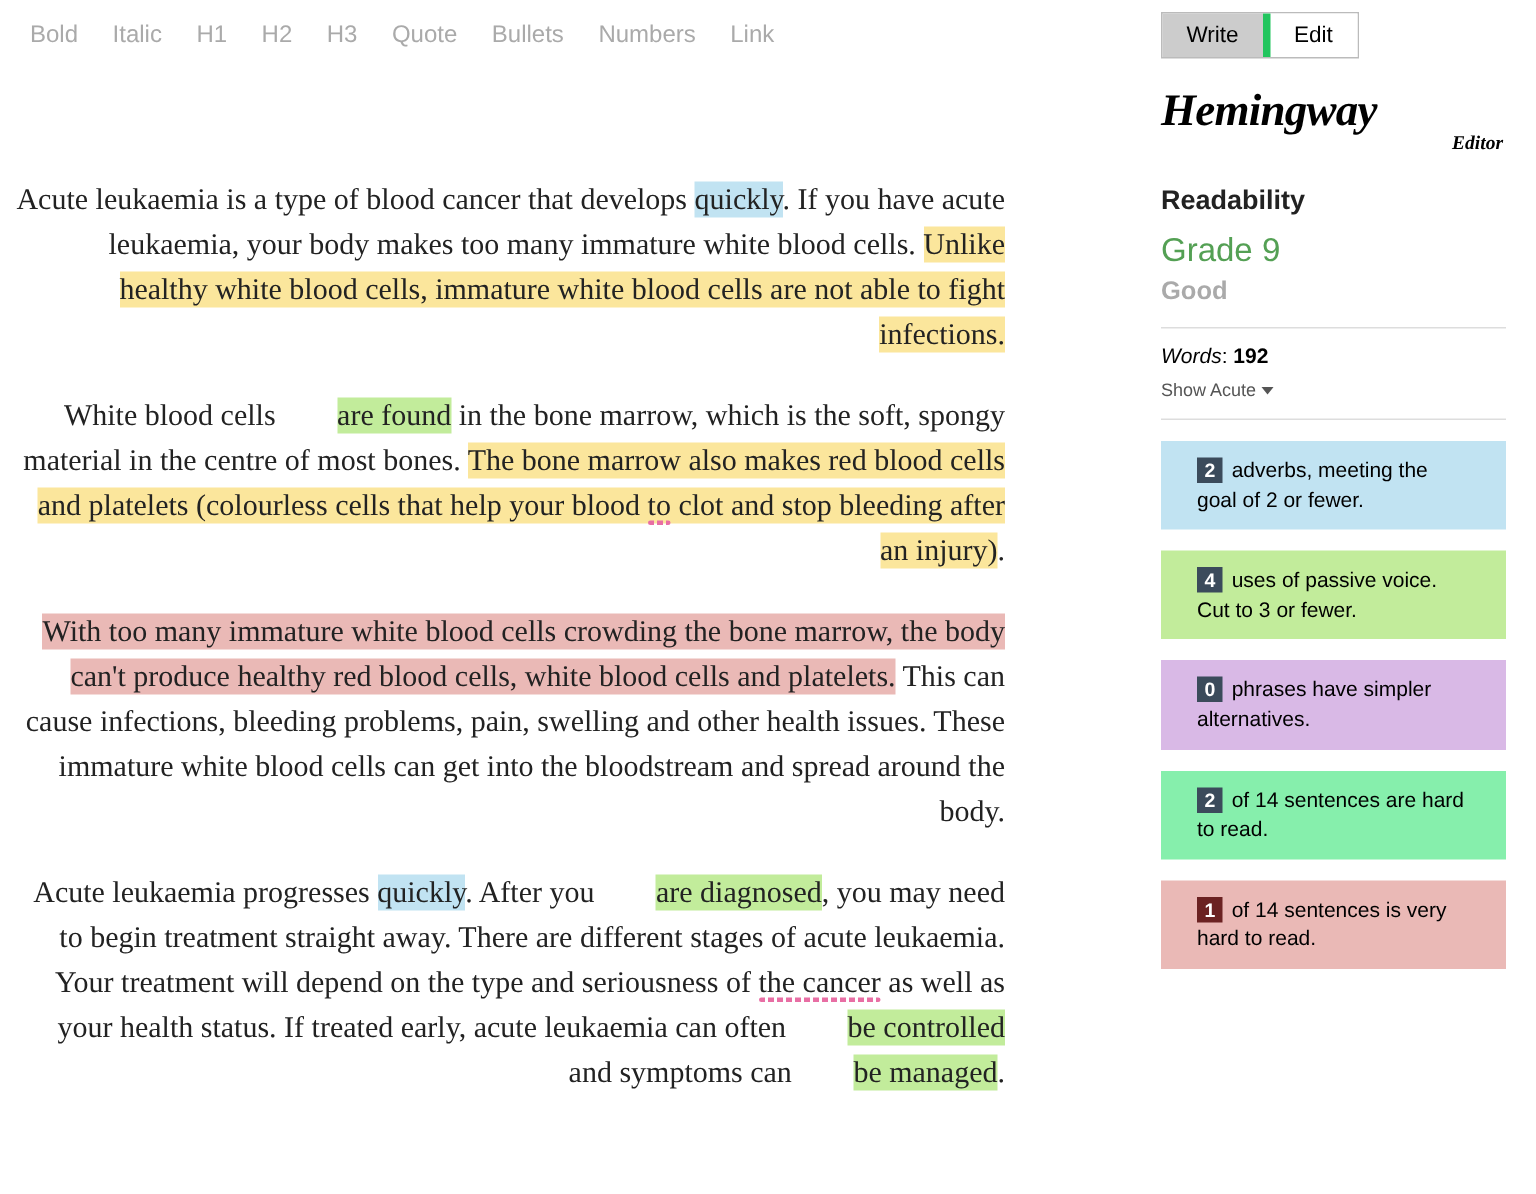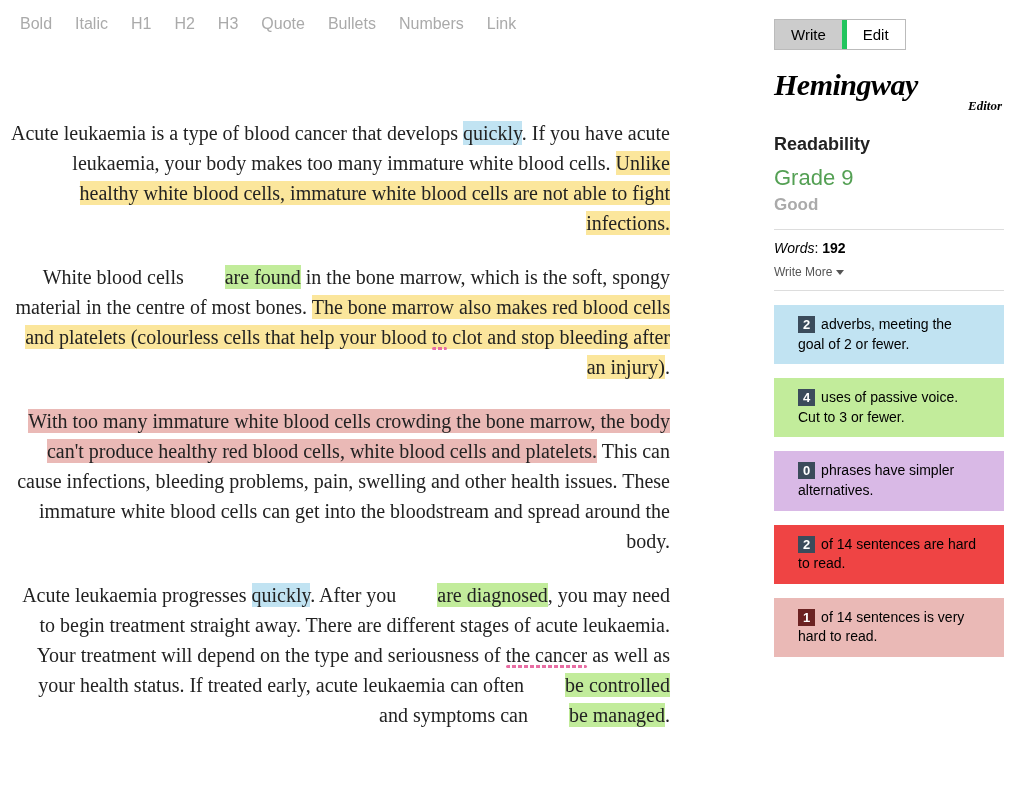--- a/index.html
+++ b/index.html
@@ -53,21 +53,21 @@
       left: 0; right: 0; bottom: -2px;
       height: 3px;
       background: repeating-linear-gradient(90deg, #e86ea4 0 4px, transparent 4px 6px);
       border-radius: 2px;
     }
 
     
     .sidebar {
       position: absolute;
       right: 20px;
-      top: 19px;
+      top: 8px;
       width: 230px;
     }
 
     .mode-toggle {
       display: inline-flex;
       border: 1px solid #bbb;
       font-size: 15px;
       margin-bottom: 18px;
     }
     .mode-btn {
@@ -131,21 +131,21 @@
 
     .stat-card {
       padding: 10px 24px;
       font-size: 14px;
       margin-top: 14px;
       line-height: 1.4;
     }
     .stat-card.adverb   { background: #c1e3f2; }
     .stat-card.passive  { background: #c2ec9b; }
     .stat-card.phrase   { background: #d9b9e6; }
-    .stat-card.hard     { background: #ef4444; }
+    .stat-card.hard     { background: #86efac; }
     .stat-card.veryhard { background: #eab9b6; }
 
     .count-badge {
       display: inline-block;
       background: #3b4b5b;
       color: #fff;
       font-weight: bold;
       padding: 0 5px;
       font-size: 13px;
       line-height: 17px;
@@ -200,21 +200,21 @@
     <div class="readability-label">Readability</div>
     <div class="grade">Grade 9</div>
     <div class="grade-sub">Good</div>
 
     <hr class="divider">
 
     <div class="words">
       <i><span>Words</span></i>: <b>192</b>
     </div>
     <div class="showmore">
-      <span>Write More</span>
+      <span>Show Acute</span>
       <span class="caret-down"></span>
     </div>
 
     <hr class="divider">
 
     <div class="stat-card adverb">
       <span class="count-badge">2</span><span> adverbs, meeting the goal of 2 or fewer.</span>
     </div>
     <div class="stat-card passive">
       <span class="count-badge">4</span><span> uses of passive voice. Cut to 3 or fewer.</span>

